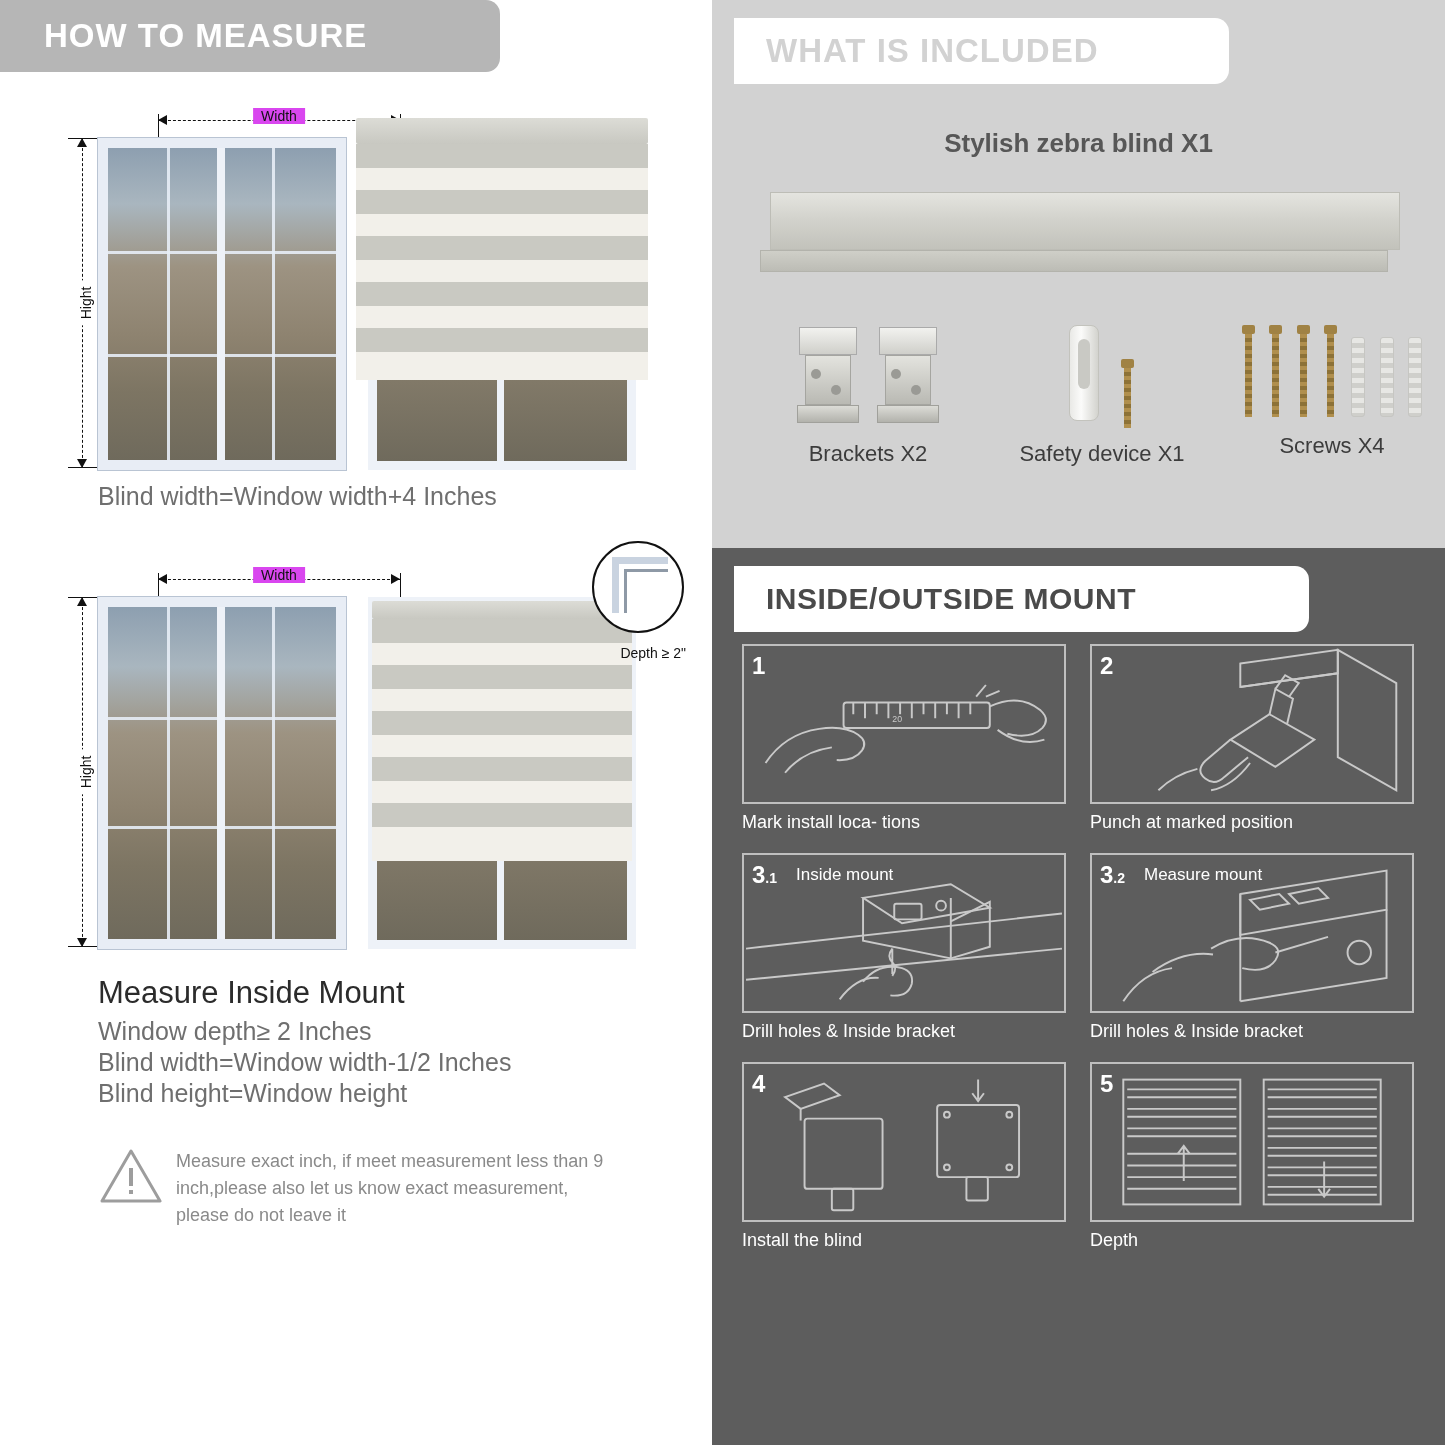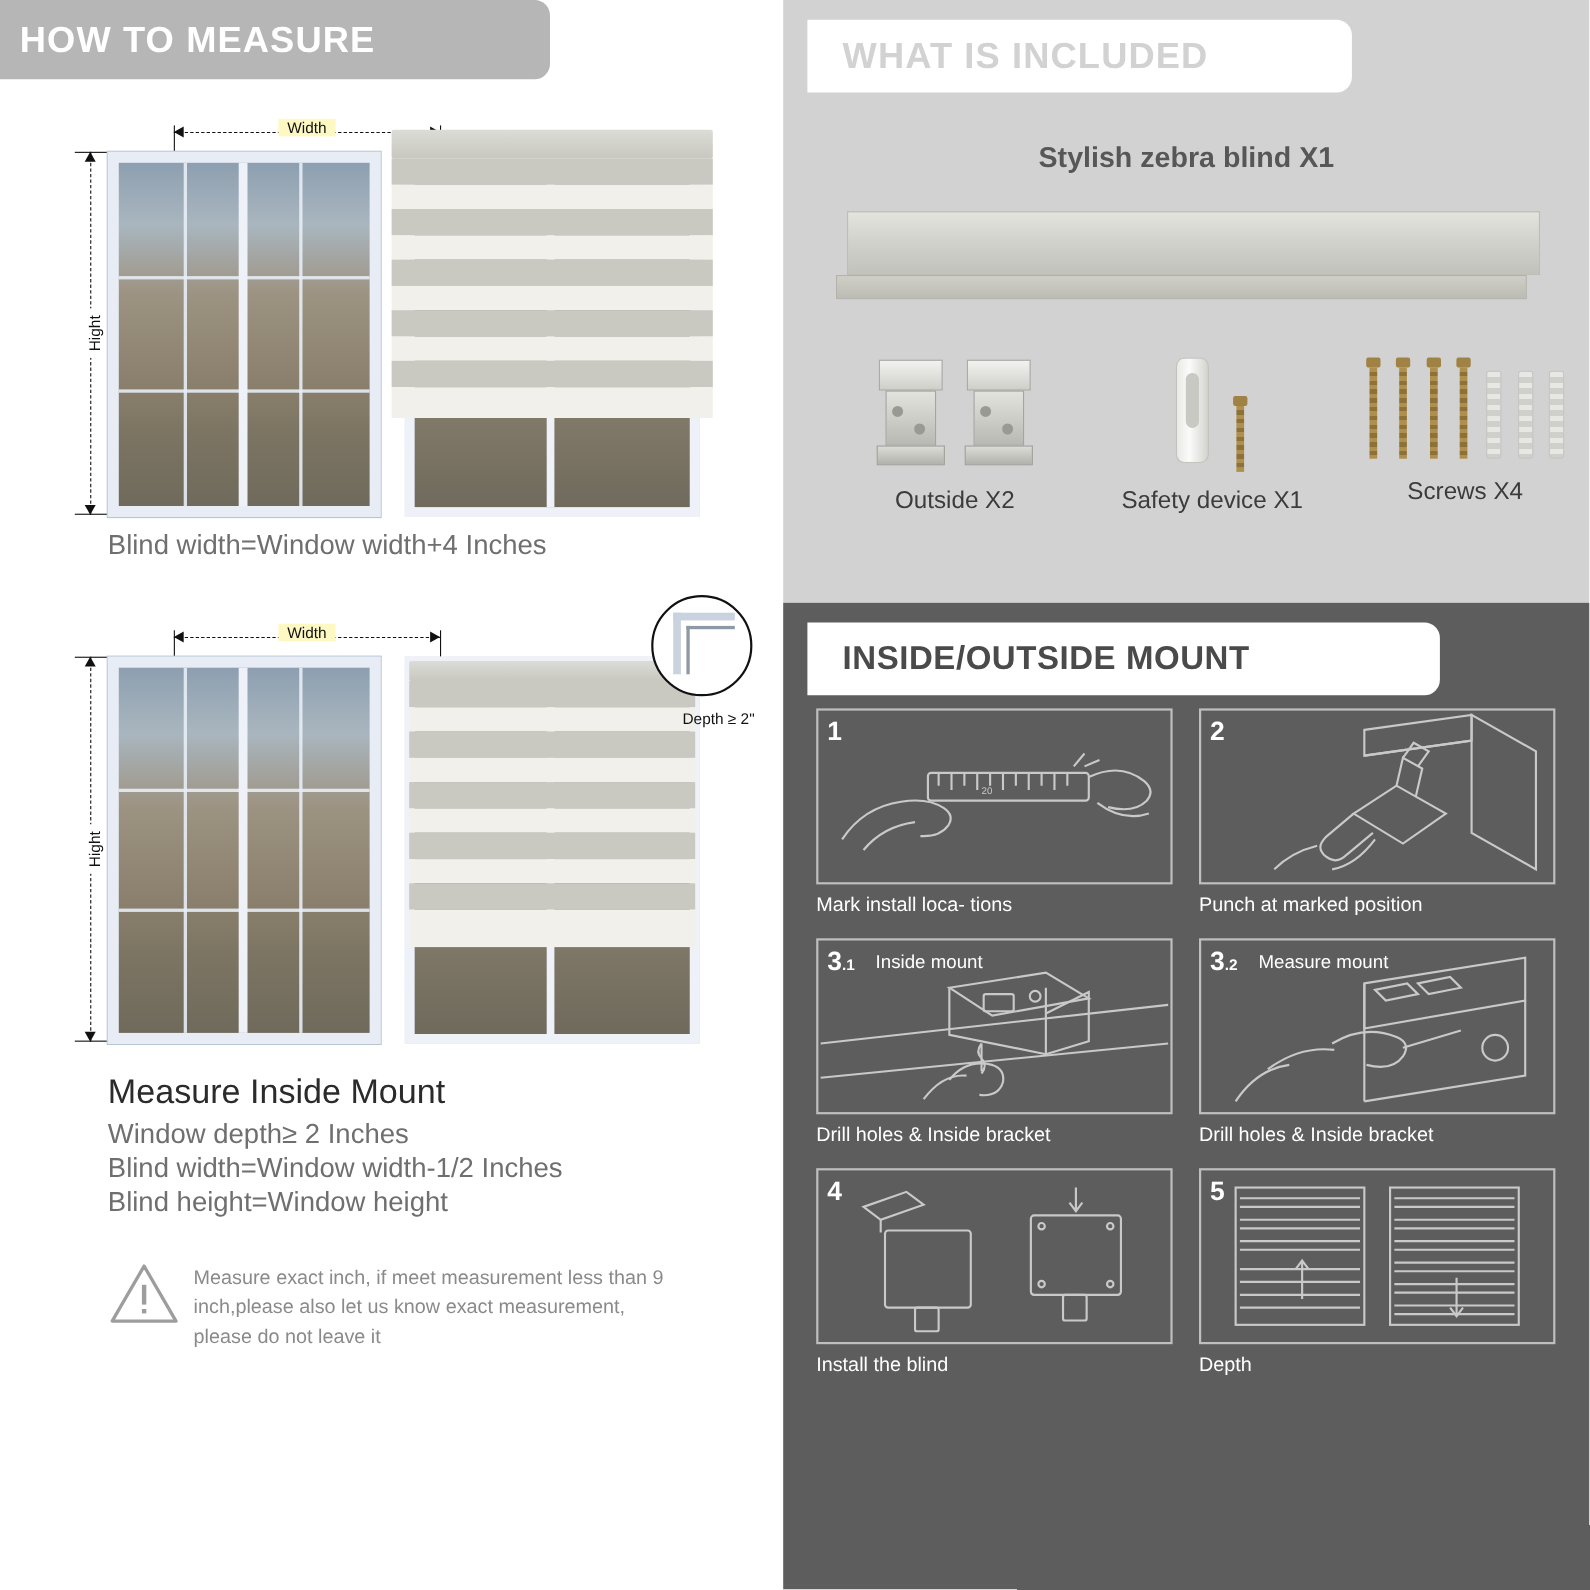--- a/index.html
+++ b/index.html
@@ -15,34 +15,34 @@
   
   .left-col {
     position:absolute; left:0; top:0; width:712px; height:1445px;
     background:#ffffff;
   }
   .banner {
     height:72px;
     background:#b6b6b6;
     border-radius:0 14px 14px 0;
     display:flex; align-items:center;
-    padding-left:18px;
+    padding-left:44px;
     width:500px;
   }
   .banner span {
     color:#ffffff; font-size:33px; font-weight:bold; letter-spacing:1px;
   }
 
   .diagram { position:relative; margin:28px 0 0 60px; width:620px; height:380px; }
 
   
   .dim-top { position:absolute; left:98px; top:8px; width:242px; height:20px; }
   .dim-top .line { position:absolute; top:12px; left:0; width:100%; border-top:1px dashed #111; }
   .dim-top .lbl { position:absolute; top:0; left:50%; transform:translateX(-50%);
-    background:#fef9c3; padding:0 8px; font-size:14px; color:#111; }
+    background:#d946ef; padding:0 8px; font-size:14px; color:#111; }
   .dim-top .arr-l, .dim-top .arr-r {
     position:absolute; top:7px; width:0;height:0;
     border-top:5px solid transparent;border-bottom:5px solid transparent;
   }
   .dim-top .arr-l { left:0; border-right:9px solid #111; }
   .dim-top .arr-r { right:0; border-left:9px solid #111; }
 
   .dim-left { position:absolute; left:10px; top:38px; width:24px; height:330px; }
   .dim-left .line { position:absolute; left:12px; top:0; height:100%; border-left:1px dashed #111; }
   .dim-left .lbl { position:absolute; top:50%; left:-6px; transform:translateY(-50%) rotate(-90deg);
@@ -332,21 +332,21 @@
               <span class="b1"></span><span class="b2"></span><span class="b3"></span>
               <span class="hole" style="left:16px;top:44px;"></span>
               <span class="hole" style="left:36px;top:60px;"></span>
             </span>
             <span class="bracket" style="margin-left:10px;">
               <span class="b1"></span><span class="b2"></span><span class="b3"></span>
               <span class="hole" style="left:16px;top:44px;"></span>
               <span class="hole" style="left:36px;top:60px;"></span>
             </span>
           </div>
-          <div class="cap">Outside X2</div>
+          <div class="cap">Brackets X2</div>
         </div>
 
         <div class="part" style="left:240px; top:0; width:220px;">
           <div>
             <span class="safety">
               <span class="body"></span><span class="slot"></span>
             </span>
             <span class="screw" style="height:70px;vertical-align:bottom;margin-left:14px;">
               <span class="head"></span><span class="shaft" style="height:60px;"></span>
             </span>

